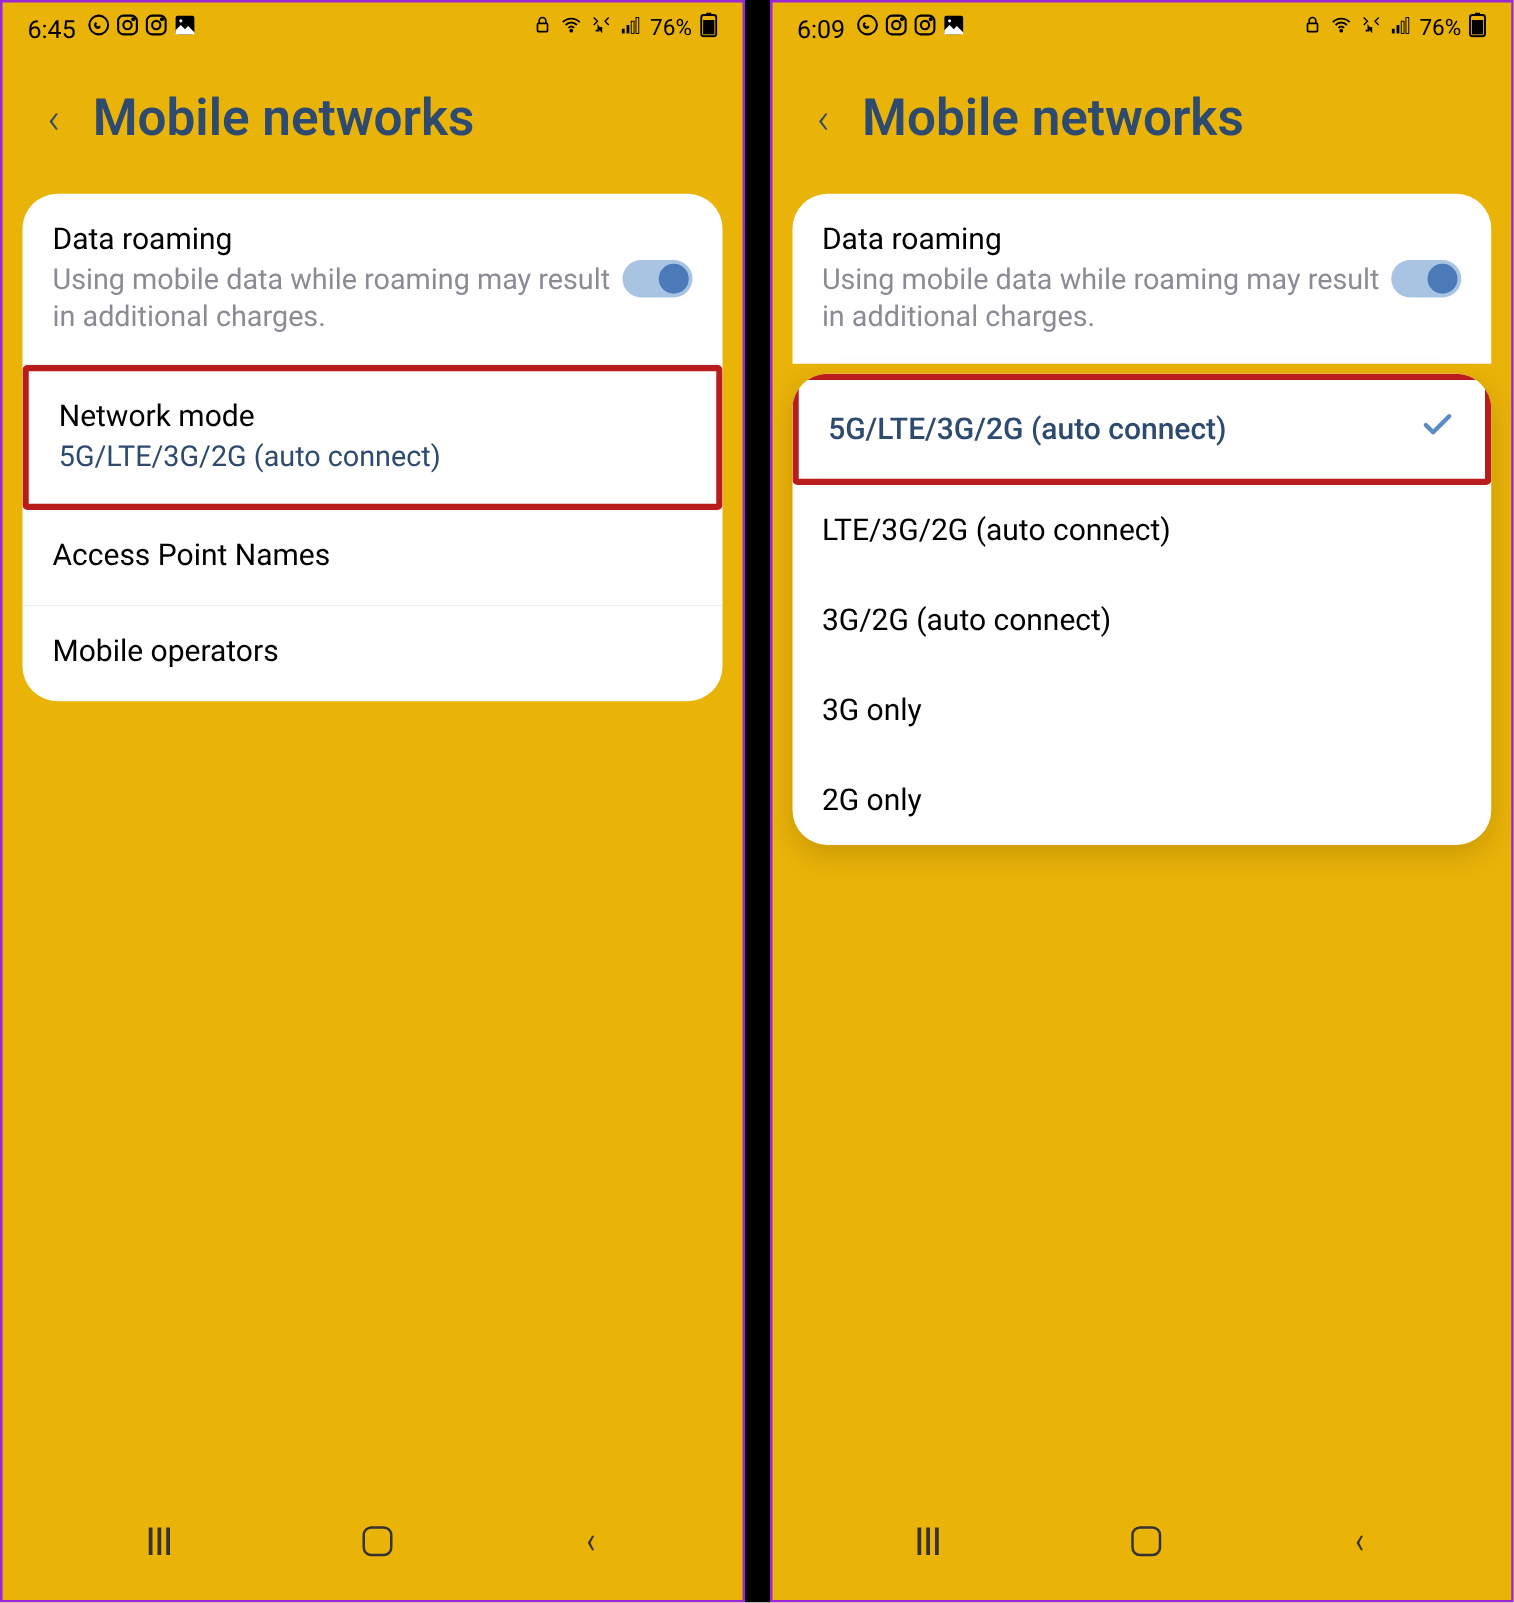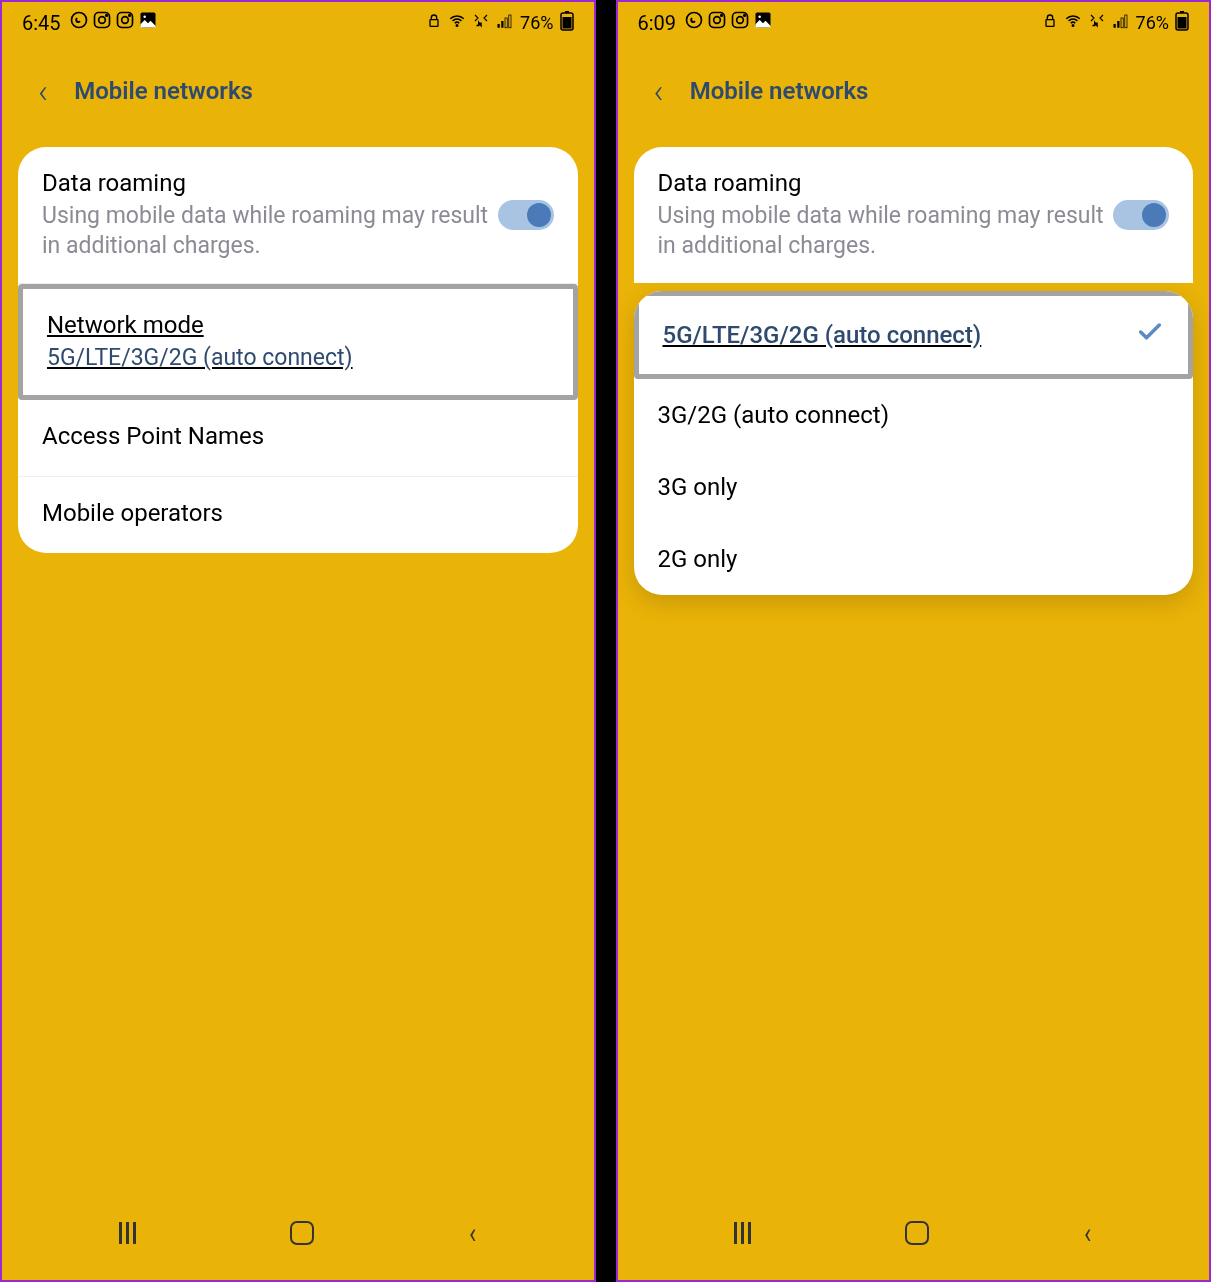--- a/index.html
+++ b/index.html
@@ -7,35 +7,35 @@
     .screen { flex: 1; border: 2px solid #9c27d4; background: #eab308; display: flex; flex-direction: column; position: relative; }
     .gap { width: 20px; background: #000; }
     
     .status-bar { display: flex; justify-content: space-between; align-items: center; padding: 8px 20px; font-size: 20px; color: #000; }
     .status-left { display: flex; align-items: center; gap: 8px; }
     .status-right { display: flex; align-items: center; gap: 6px; font-size: 18px; text-align: right; }
     .status-icons { display: flex; gap: 3px; align-items: center; }
     
     .header { display: flex; align-items: center; padding: 28px 24px 28px 36px; gap: 26px; }
     .back-chevron { font-size: 34px; color: #2e4b6f; font-weight: 300; }
-    .page-title { font-size: 24px; font-weight: 600; color: #2e4b6f; }
+    .page-title { font-size: 41px; font-weight: 600; color: #2e4b6f; }
     
     .card { background: #fff; border-radius: 28px; margin: 8px 16px; overflow: hidden; }
     
     .row { padding: 22px 24px; display: flex; justify-content: space-between; align-items: center; border-bottom: 1px solid #eee; }
     .row:last-child { border-bottom: none; }
     .row-content { flex: 1; }
     .row-title { font-size: 24px; color: #000; margin-bottom: 4px; }
     .row-subtitle { font-size: 23px; color: #8b8b96; line-height: 1.3; }
     .row-subtitle.blue { color: #2e4b6f; }
     
     .toggle { width: 56px; height: 30px; background: #a9c3e3; border-radius: 15px; position: relative; }
     .toggle::after { content: ''; position: absolute; width: 24px; height: 24px; background: #4a7ab8; border-radius: 50%; right: 3px; top: 3px; }
     
-    .highlight { border: 5px solid #a3a3a3; border-radius: 4px; text-decoration: underline; }
+    .highlight { border: 5px solid #b91c1c; border-radius: 4px; }
     
     .dropdown-card { background: #fff; border-radius: 28px; margin: 8px 16px; box-shadow: 0 8px 24px rgba(0,0,0,0.15); overflow: hidden; }
     .dropdown-row { padding: 22px 24px; display: flex; justify-content: space-between; align-items: center; }
     .dropdown-selected { font-size: 24px; color: #2e4b6f; font-weight: 500; }
     .dropdown-option { font-size: 24px; color: #000; }
     .checkmark { color: #5b8bc4; font-size: 26px; }
     
     .nav-bar { position: absolute; bottom: 0; left: 0; right: 0; display: flex; justify-content: space-around; align-items: center; padding: 24px 40px 30px; }
     .nav-recent { display: flex; gap: 4px; }
     .nav-recent span { width: 3px; height: 22px; background: #333; display: block; }
@@ -253,20 +253,23 @@
   <div class="dropdown-card">
     <div class="dropdown-row highlight">
       <span class="dropdown-selected">5G/LTE/3G/2G (auto connect)</span>
       <span class="checkmark">
         <svg width="28" height="28" viewBox="0 0 24 24" fill="none" stroke="#5b8bc4" stroke-width="3" stroke-linecap="round" stroke-linejoin="round">
             <polyline points="20 6 9 17 4 12"></polyline>
           </svg>
       </span>
     </div>
     <div class="dropdown-row">
+      <span class="dropdown-option">LTE/3G/2G (auto connect)</span>
+    </div>
+    <div class="dropdown-row">
       <span class="dropdown-option">3G/2G (auto connect)</span>
     </div>
     <div class="dropdown-row">
       <span class="dropdown-option">3G only</span>
     </div>
     <div class="dropdown-row">
       <span class="dropdown-option">2G only</span>
     </div>
   </div>
 

